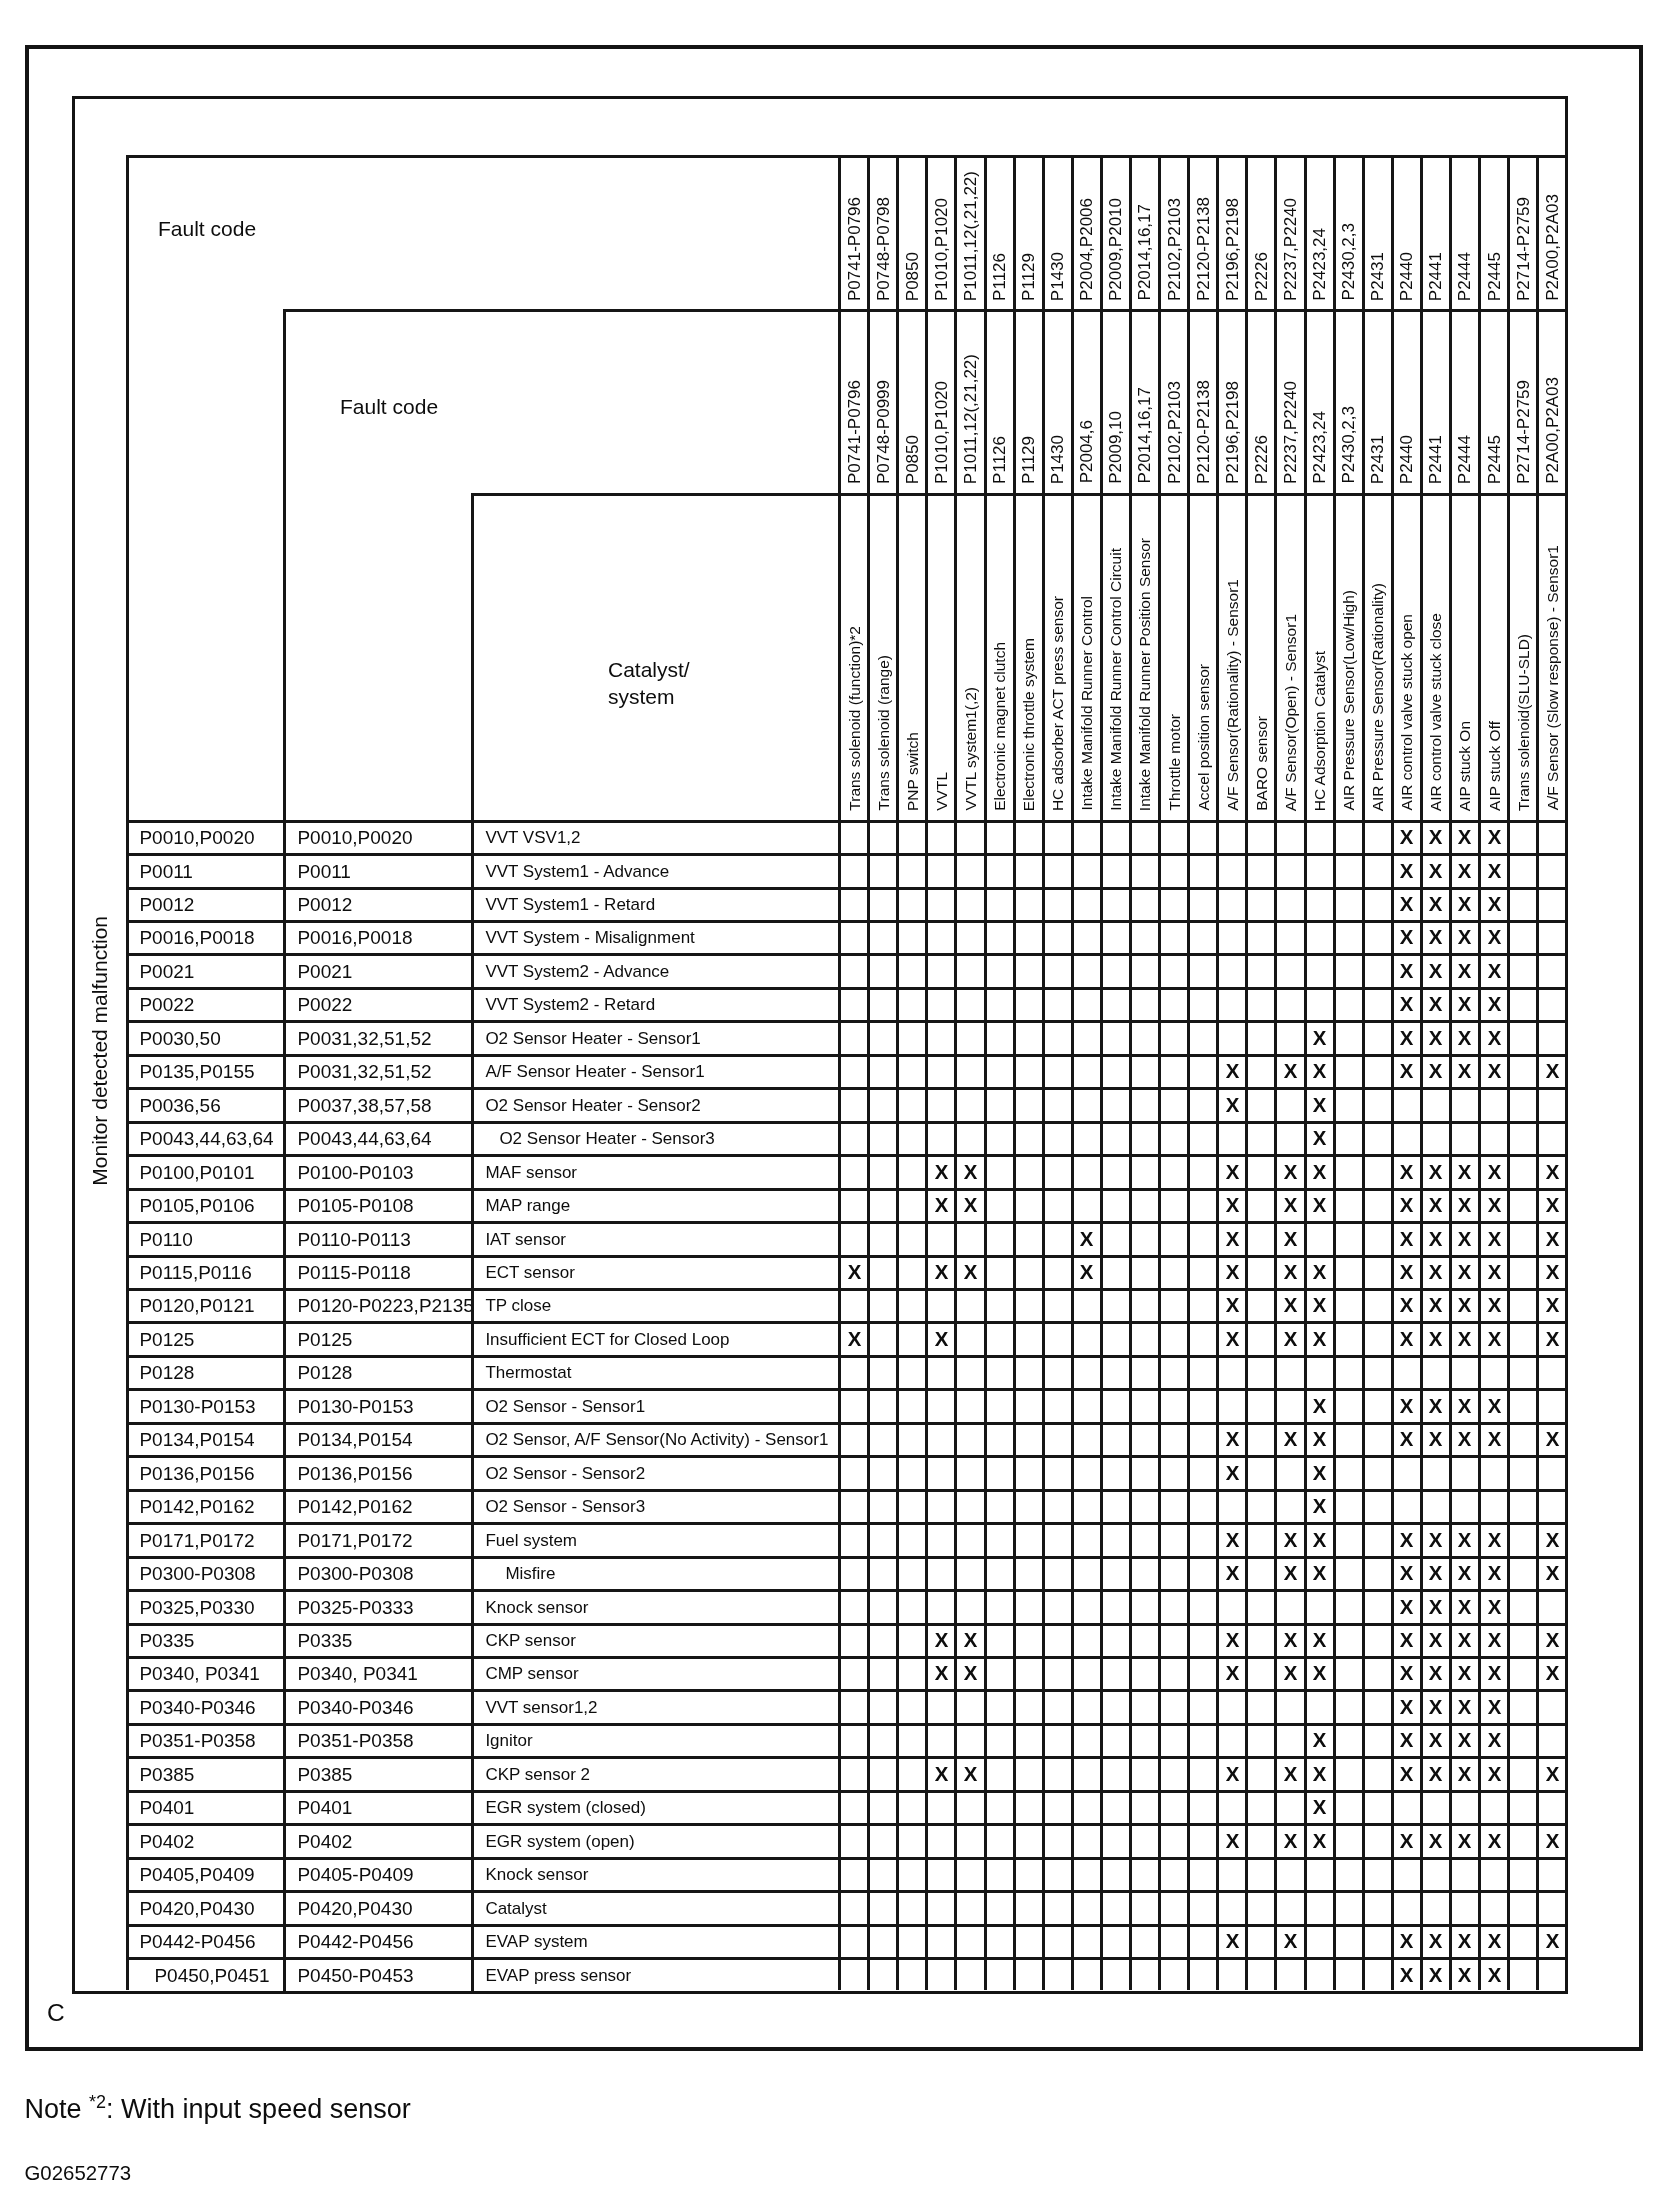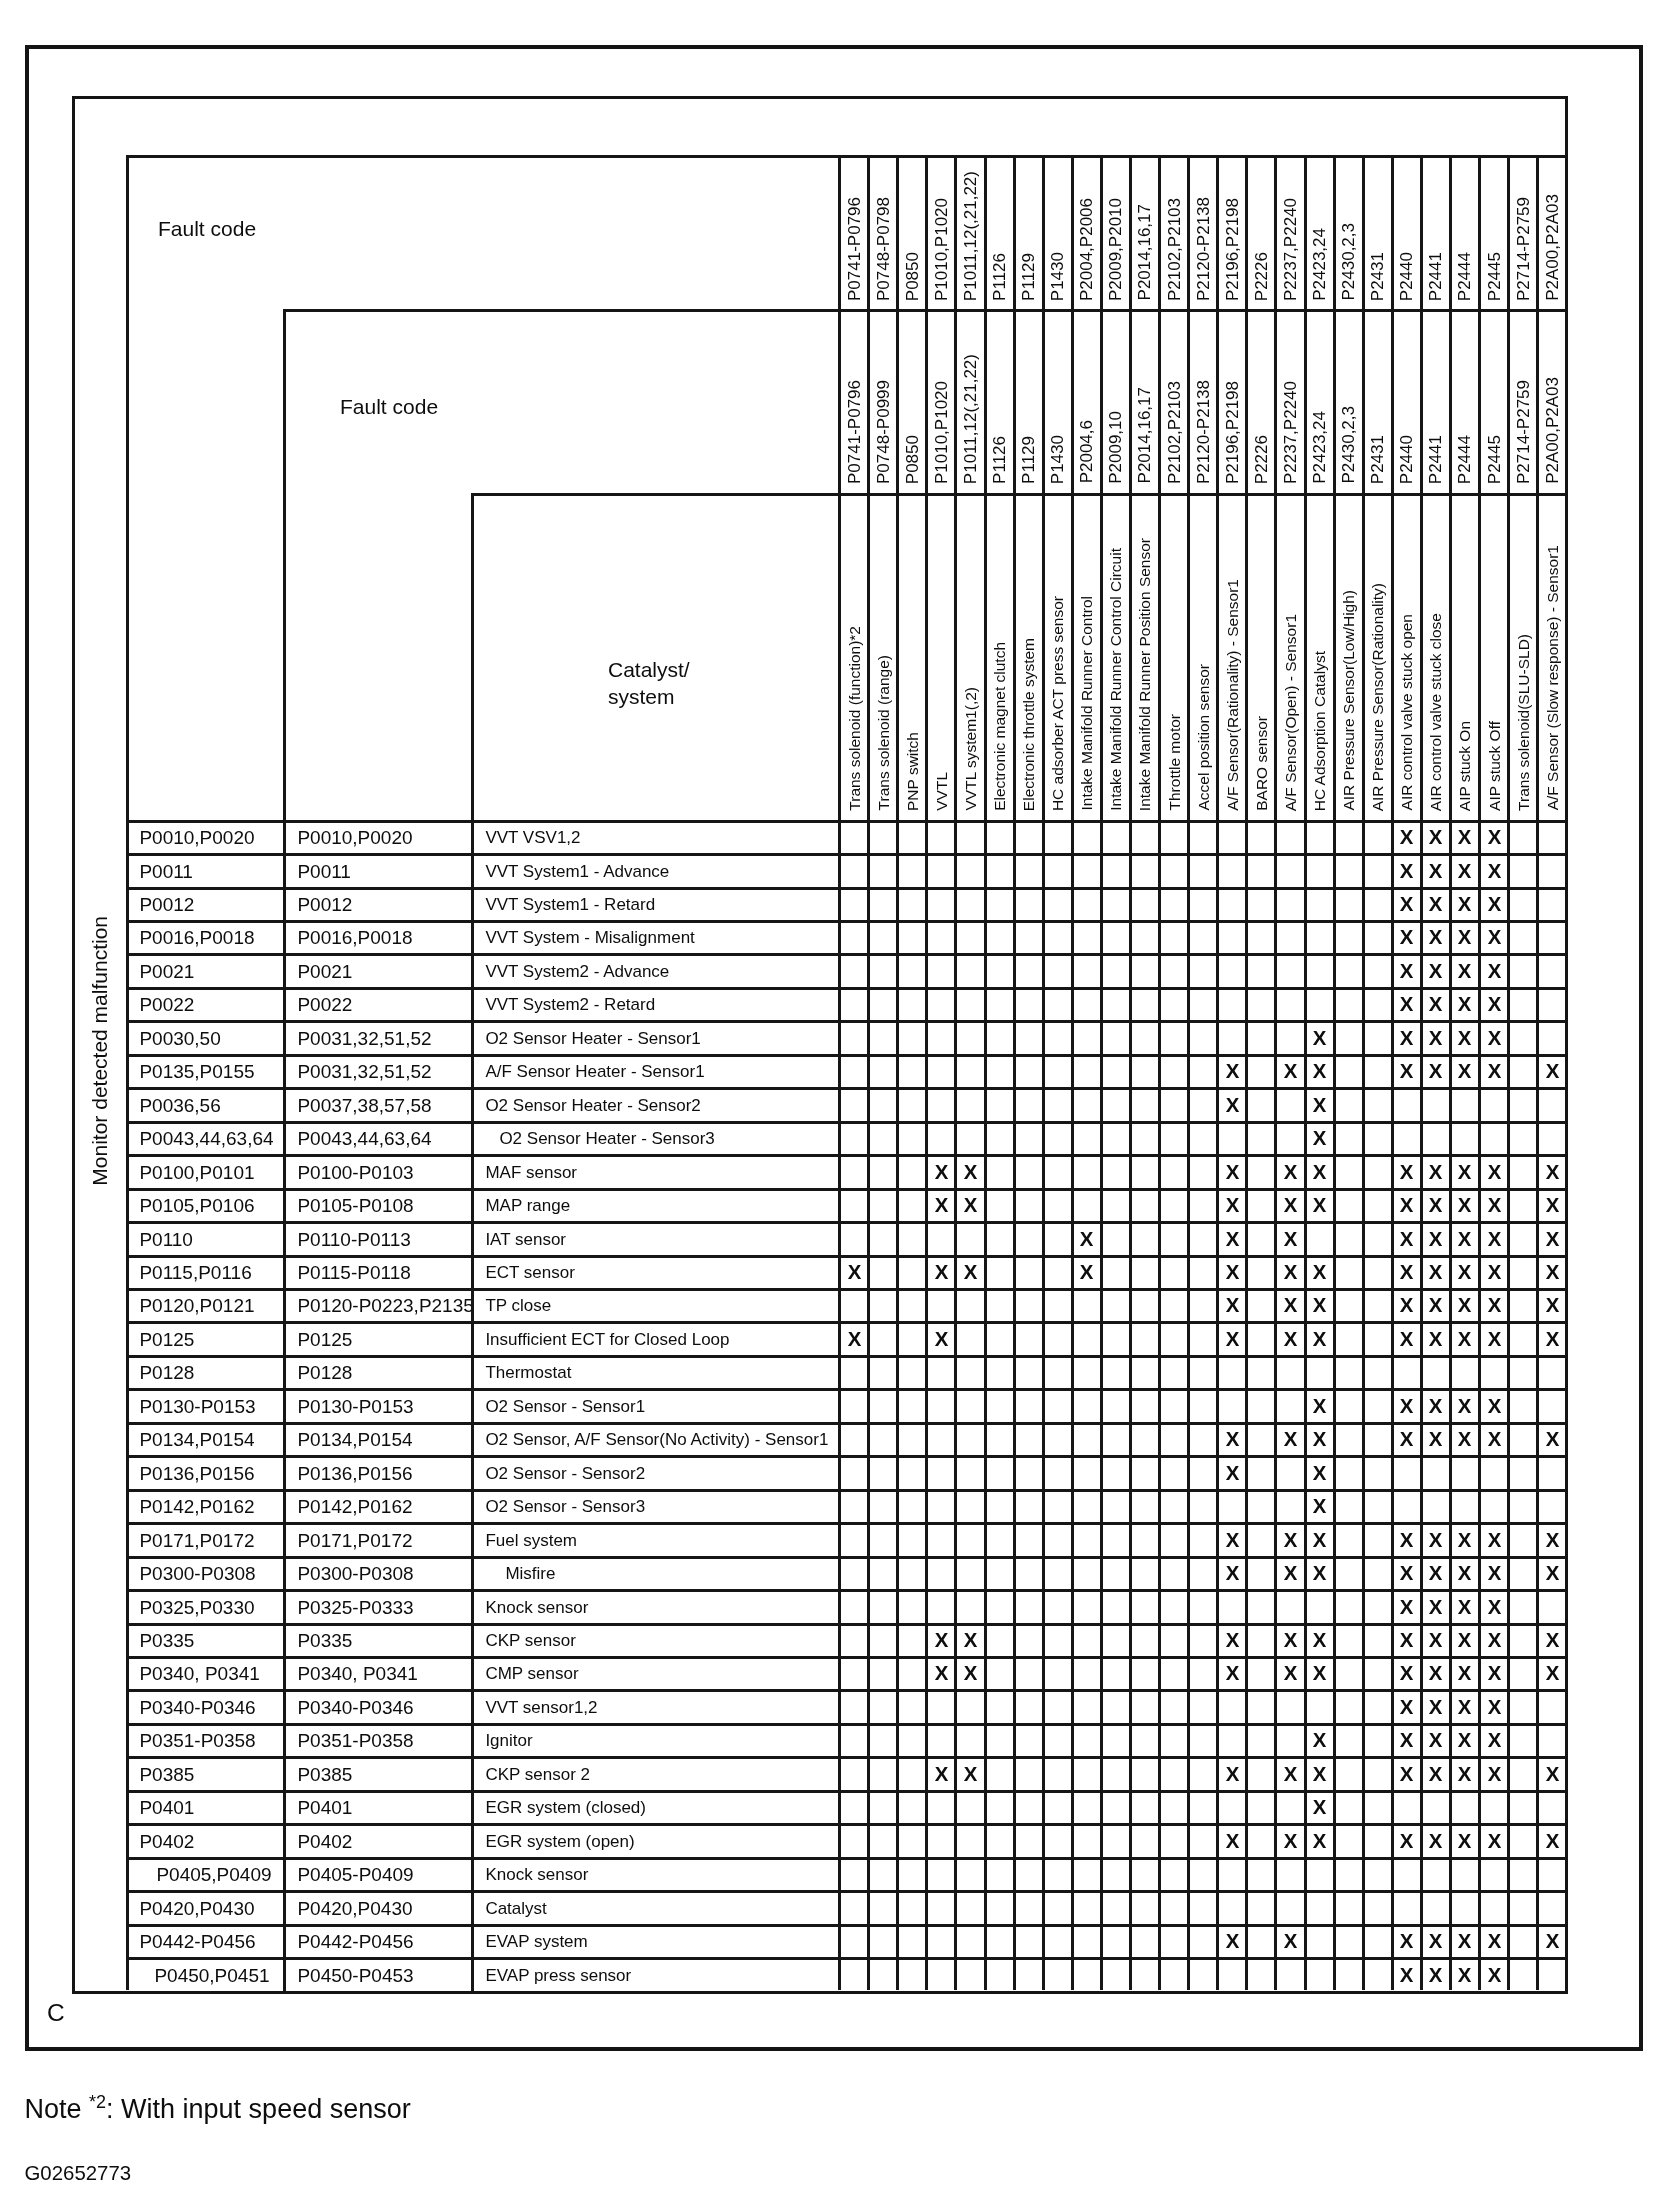--- a/index.html
+++ b/index.html
@@ -617,21 +617,21 @@
       <div class="cell faultcell" style="left: 211px; top: 1727px; width: 185px; height: 31px;">P0402</div>
       <div class="cell compcell" style="left: 399px; top: 1727px; width: 364px; height: 31px;">EGR system (open)</div>
       <div class="cell xcell" style="left: 1144px; top: 1727px; width: 27px; height: 31px;">X</div>
       <div class="cell xcell" style="left: 1202px; top: 1727px; width: 27px; height: 31px;">X</div>
       <div class="cell xcell" style="left: 1231px; top: 1727px; width: 27px; height: 31px;">X</div>
       <div class="cell xcell" style="left: 1318px; top: 1727px; width: 27px; height: 31px;">X</div>
       <div class="cell xcell" style="left: 1347px; top: 1727px; width: 27px; height: 31px;">X</div>
       <div class="cell xcell" style="left: 1376px; top: 1727px; width: 27px; height: 31px;">X</div>
       <div class="cell xcell" style="left: 1406px; top: 1727px; width: 27px; height: 31px;">X</div>
       <div class="cell xcell" style="left: 1464px; top: 1727px; width: 27px; height: 31px;">X</div>
-      <div class="cell faultcell" style="left: 70px; top: 1760px; width: 155px; height: 31px; text-align: right;">P0405,P0409</div>
+      <div class="cell faultcell" style="left: 53px; top: 1760px; width: 155px; height: 31px; text-align: right;">P0405,P0409</div>
       <div class="cell faultcell" style="left: 211px; top: 1760px; width: 185px; height: 31px;">P0405-P0409</div>
       <div class="cell compcell" style="left: 399px; top: 1760px; width: 364px; height: 31px;">Knock sensor</div>
       <div class="cell faultcell" style="left: 53px; top: 1794px; width: 155px; height: 31px;">P0420,P0430</div>
       <div class="cell faultcell" style="left: 211px; top: 1794px; width: 185px; height: 31px;">P0420,P0430</div>
       <div class="cell compcell" style="left: 399px; top: 1794px; width: 364px; height: 31px;">Catalyst</div>
       <div class="cell faultcell" style="left: 53px; top: 1827px; width: 155px; height: 31px;">P0442-P0456</div>
       <div class="cell faultcell" style="left: 211px; top: 1827px; width: 185px; height: 31px;">P0442-P0456</div>
       <div class="cell compcell" style="left: 399px; top: 1827px; width: 364px; height: 31px;">EVAP system</div>
       <div class="cell xcell" style="left: 1144px; top: 1827px; width: 27px; height: 31px;">X</div>
       <div class="cell xcell" style="left: 1202px; top: 1827px; width: 27px; height: 31px;">X</div>

